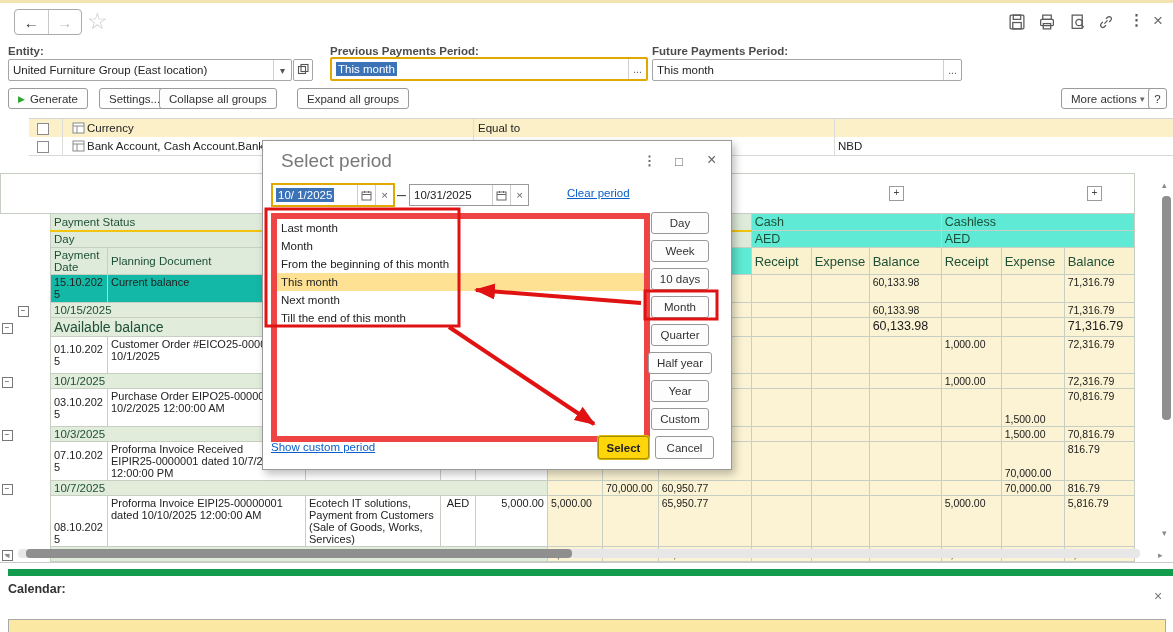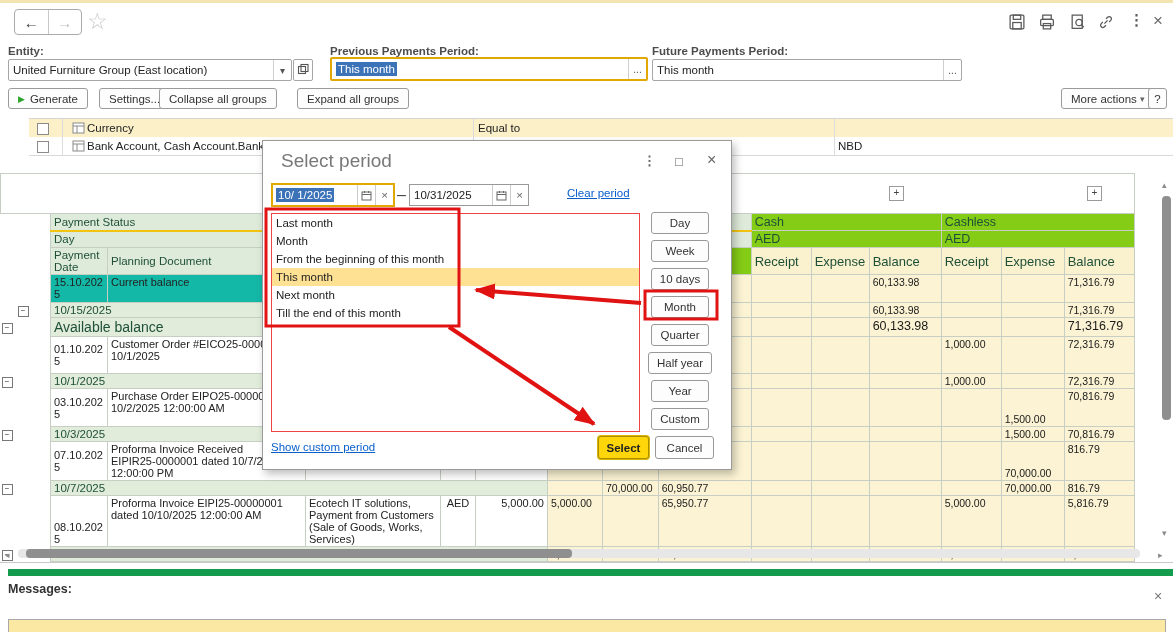--- a/index.html
+++ b/index.html
@@ -34,21 +34,21 @@
   .frow{position:absolute;left:0;width:1173px;height:18px;border-bottom:1px solid #D9D9D9;font-size:11.5px;}
   .frow .cb{position:absolute;left:8px;top:4px;width:10px;height:10px;border:1px solid #8b8b8b;background:#fff;}
   .fvline{position:absolute;top:0;height:18px;width:1px;background:#DCDCDC;}
   .ficon{position:absolute;left:43px;top:3px;}
   
   #grid{position:absolute;left:0;top:173px;border-collapse:collapse;table-layout:fixed;background:#fff;font-size:11px;}
   #grid td,#grid th{border:1px solid #C7CEC4;padding:1px 3px;overflow:hidden;font-weight:normal;text-align:left;box-sizing:border-box;}
   #grid .t{border:none;background:#fff;padding:0 1px;}
   .gh{background:#DFEBDA;color:#1E5038;font-weight:bold;font-size:11.5px;}
   .ylin{border-bottom:2px solid #F2C40F !important;}
-  .yh{background:#84cc16;color:#1E5038;font-weight:bold;font-size:12.5px;}
+  .yh{background:#5eead4;color:#1E5038;font-weight:bold;font-size:12.5px;}
   .yh2{background:#FAF1CF;color:#1E5038;font-weight:bold;font-size:13px;}
   .num{background:#FBF3D3;text-align:right;font-size:10.5px;color:#1a1a1a;vertical-align:top;}
   .w{background:#fff;vertical-align:top;font-size:11px;}
   .pre{white-space:pre-wrap;}
   .brk{word-break:break-all;}
   .bold{font-weight:bold;}
   .grp{background:#E1ECDB;color:#1E5038;font-weight:bold;font-size:11.5px;}
   .cury{background:#14b8a6;}
   .avail{font-size:14px;}
   .vb{vertical-align:bottom;}
@@ -66,21 +66,21 @@
   #msgbox{left:8px;top:619px;width:1156px;height:13px;background:#FBE8A3;border:1px solid #A9A9A9;border-bottom:none;}
   #sepline{left:0;top:562px;width:1173px;height:1px;background:#C9C9C9;}
   
   #dialog{left:262px;top:140px;width:468px;height:328px;background:#fff;border:1px solid #9A9A9A;
           box-shadow:3px 4px 8px rgba(0,0,0,.25);z-index:10;}
   #dlgtitle{left:18px;top:9px;font-size:19px;color:#787878;}
   .dlgico{position:absolute;top:13px;color:#666;font-size:13px;}
   .dfield{position:absolute;height:20px;border:1px solid #999;background:#fff;display:flex;align-items:center;font-size:11.5px;}
   .dfield .seg{height:100%;display:flex;align-items:center;justify-content:center;border-left:1px solid #CCC;width:17px;color:#666;}
   .link{position:absolute;color:#0A5FCC;text-decoration:underline;font-size:11.5px;cursor:pointer;}
-  #listbox{left:8px;top:72px;width:367px;height:217px;border:1px solid #ef4444;background:#fff;font-size:11.5px;overflow:hidden;}
+  #listbox{left:8px;top:72px;width:367px;height:217px;border:6px solid #ef4444;background:#fff;font-size:11.5px;overflow:hidden;}
   .litem{height:18px;line-height:18px;padding-left:4px;}
   .litem.on{background:#FFE193;}
   .pbtn{position:absolute;left:388px;width:56px;height:20px;border:1px solid #999;border-radius:3px;background:#FDFDFD;
         font-size:11.5px;color:#333;display:flex;align-items:center;justify-content:center;cursor:pointer;}
   #selbtn{position:absolute;left:335px;top:295px;width:49px;height:21px;background:#FFD60A;border:1px solid #A98F00;
           box-shadow:0 0 0 1px #D9B70B;border-radius:3px;font-size:11.5px;font-weight:bold;color:#222;
           display:flex;align-items:center;justify-content:center;cursor:pointer;}
   #canbtn{position:absolute;left:392px;top:295px;width:57px;height:21px;border:1px solid #999;border-radius:3px;background:#FDFDFD;
           font-size:11.5px;color:#333;display:flex;align-items:center;justify-content:center;cursor:pointer;}
   #annot{position:absolute;left:0;top:0;width:1173px;height:632px;z-index:30;pointer-events:none;}
@@ -471,21 +471,21 @@
   <div class="sbtrack" style="left:18px;top:549px;width:1122px;height:9px"></div>
   <div class="sbthumb" style="left:26px;top:549px;width:546px;height:9px"></div>
   <span class="sbarrow" style="left:1158px;top:550px">▸</span>
 
   <span class="sbarrow" style="left:1162px;top:180px">▴</span>
   <div class="sbthumb" style="left:1162px;top:196px;width:9px;height:224px"></div>
   <span class="sbarrow" style="left:1162px;top:528px">▾</span>
 
   <div class="abs" id="sepline"></div>
   <div class="abs" id="greenbar"></div>
-  <div class="abs" id="msglabel">Messages:</div>
+  <div class="abs" id="msglabel">Calendar:</div>
   <div class="abs" id="msgclose">×</div>
   <div class="abs" id="msgbox"></div>
 
   <div class="abs" id="dialog">
     <div class="abs" id="dlgtitle">Select period</div>
     <div class="dlgico" style="left:380px;top:12px;font-weight:bold">⋮</div>
     <div class="dlgico" style="left:412px">□</div>
     <div class="dlgico" style="left:444px;font-size:16px;top:10px">×</div>
 
     <div class="dfield" style="left:8px;top:42px;width:120px;border:2px solid #E0A800">

